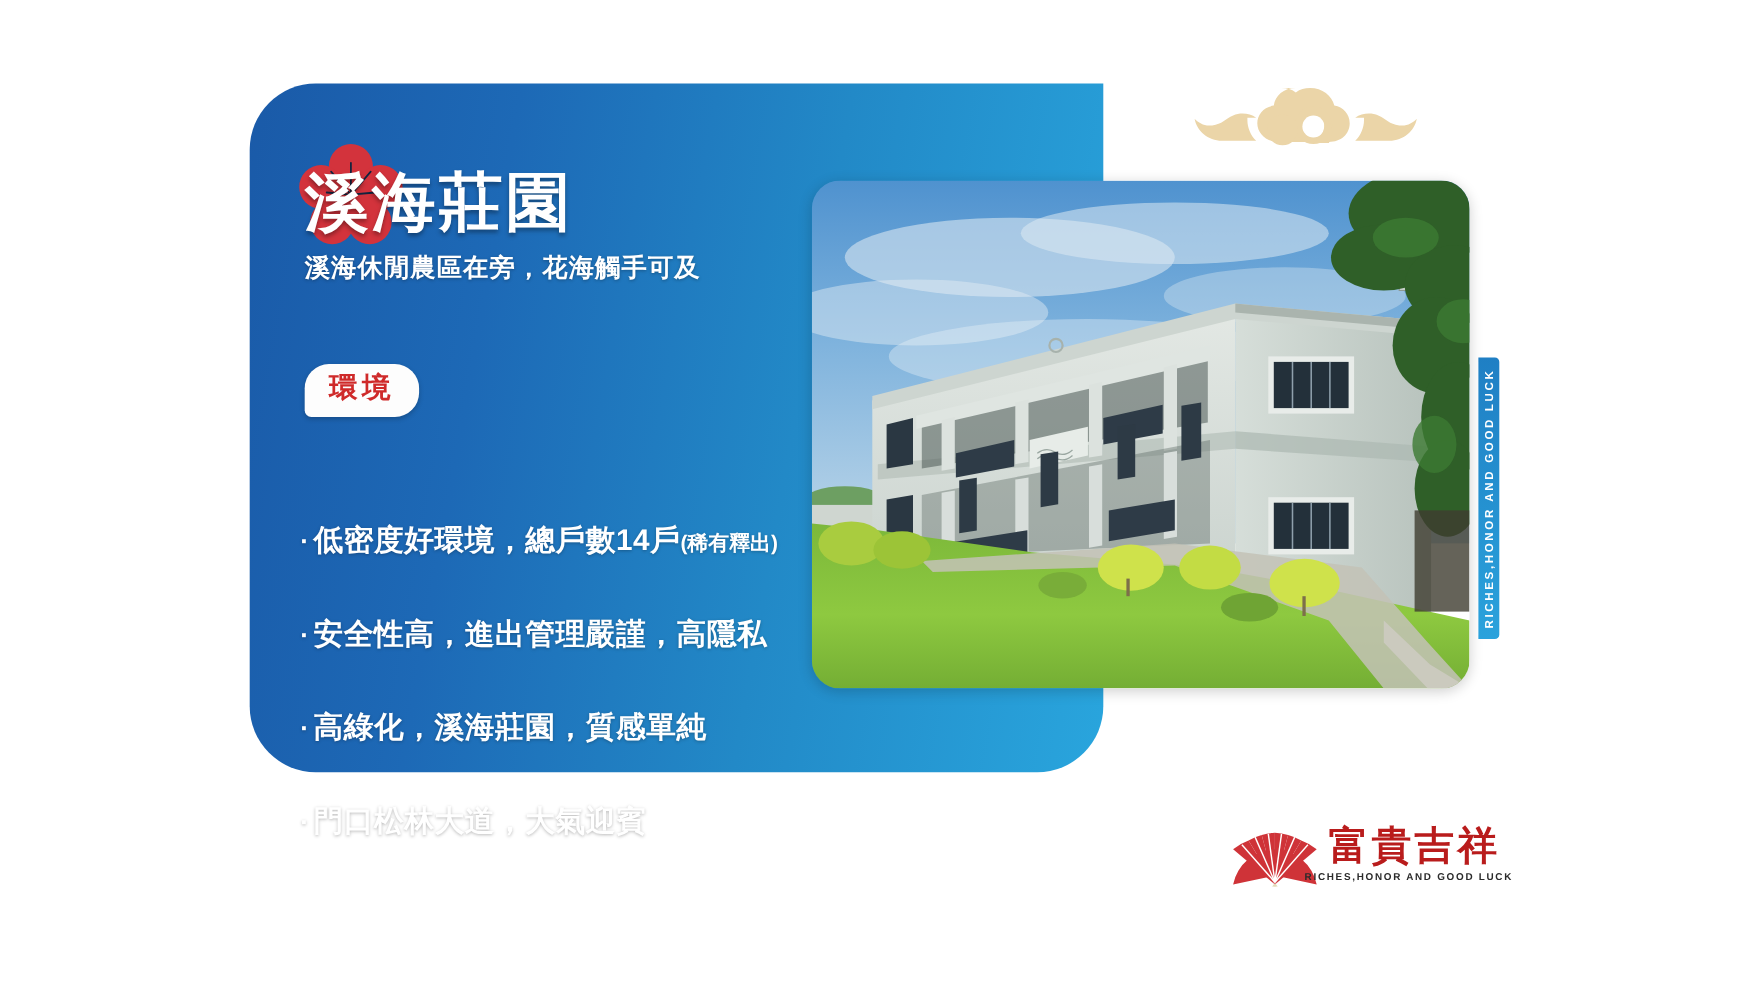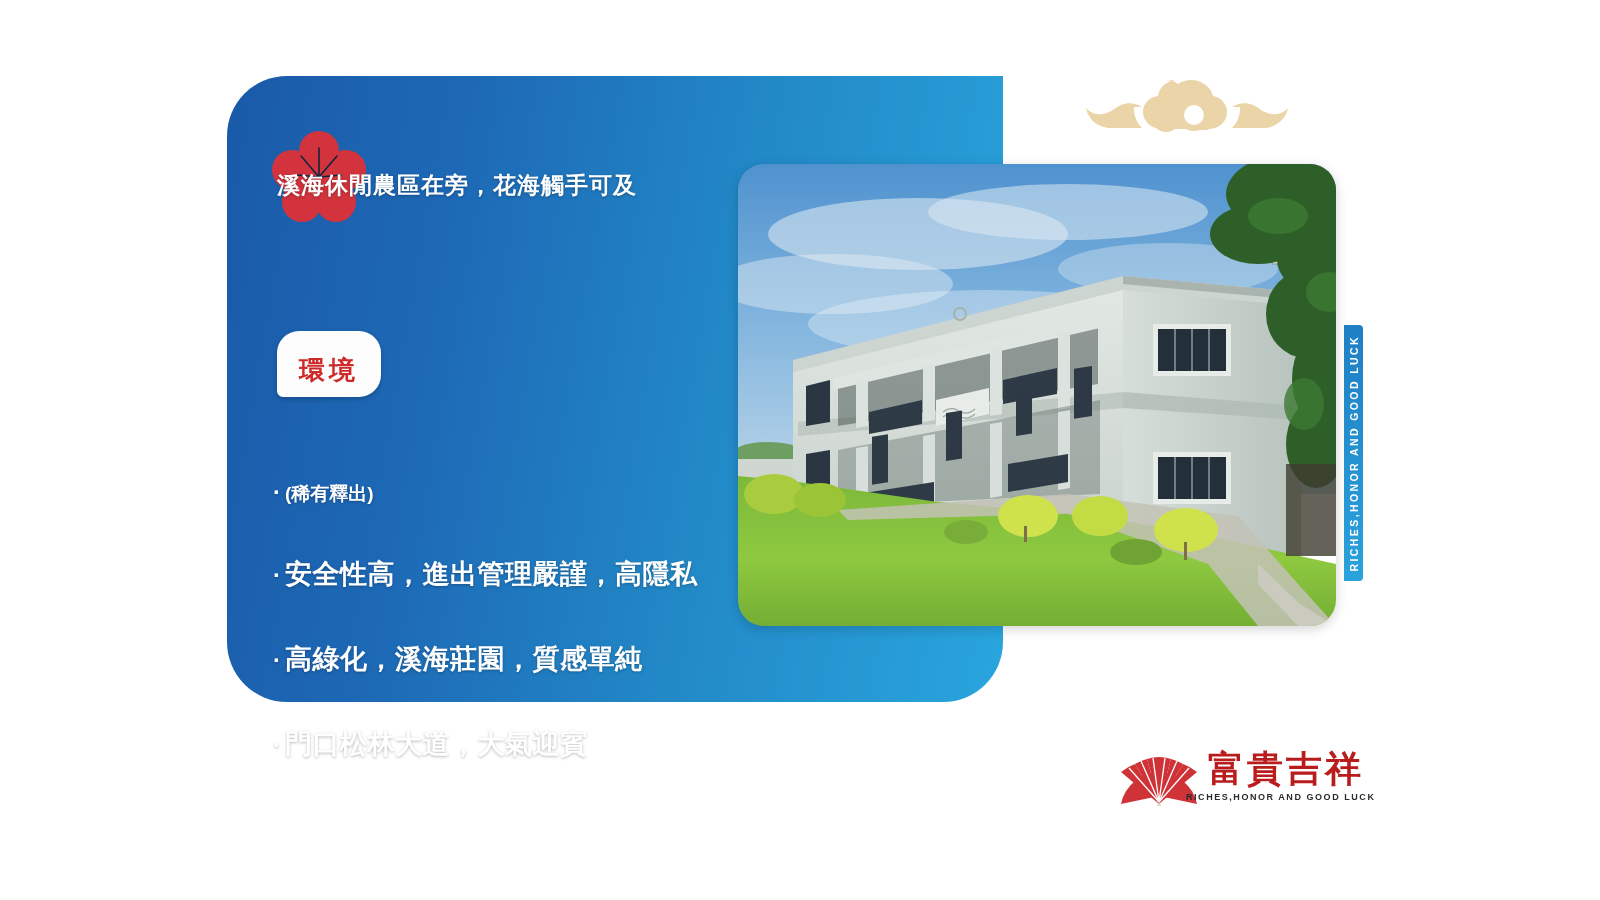--- a/index.html
+++ b/index.html
@@ -38,21 +38,21 @@
     font-size:23px;font-weight:bold;color:#ffffff;
     letter-spacing:1px;white-space:nowrap;
     text-shadow:0 1px 3px rgba(0,0,0,.30);
   }
 
   
   .badge{
     position:absolute;left:50px;top:255px;
     background:#fdfdfd;
     border-radius:22px 22px 22px 6px;
-    padding:22px 22px 9px 22px;
+    padding:4px 22px 9px 22px;
     box-shadow:0 2px 5px rgba(0,0,0,.22);
   }
   .badge-text{
     font-size:26px;font-weight:bold;color:#cf2a2a;letter-spacing:4px;
     white-space:nowrap;
   }
 
   
   .bullets{position:absolute;left:46px;top:357px;width:690px;}
   .bullet{
@@ -144,31 +144,33 @@
           </g>
           <g stroke="#12243f" stroke-width="1.6" stroke-linecap="round">
             <line x1="48" y1="47" x2="48" y2="18"></line>
             <line x1="48" y1="47" x2="30" y2="26"></line>
             <line x1="48" y1="47" x2="66" y2="26"></line>
             <line x1="48" y1="47" x2="26" y2="45"></line>
             <line x1="48" y1="47" x2="70" y2="45"></line>
           </g>
         </svg>
       </div>
+      <div class="proj-title">溪海莊園</div>
       <div class="proj-sub">溪海休閒農區在旁，花海觸手可及</div>
     </div>
 
     <div class="badge">
       <span class="badge-text">環境</span>
     </div>
 
     <div class="bullets">
 
       <div class="bullet">
         <span class="dot">·</span>
+        <span class="btxt">低密度好環境，總戶數14戶</span>
         <span class="bsmall">(稀有釋出)</span>
       </div>
 
       <div class="bullet">
         <span class="dot">·</span>
         <span class="btxt">安全性高，進出管理嚴謹，高隱私</span>
         <span class="bsmall"></span>
       </div>
 
       <div class="bullet">

